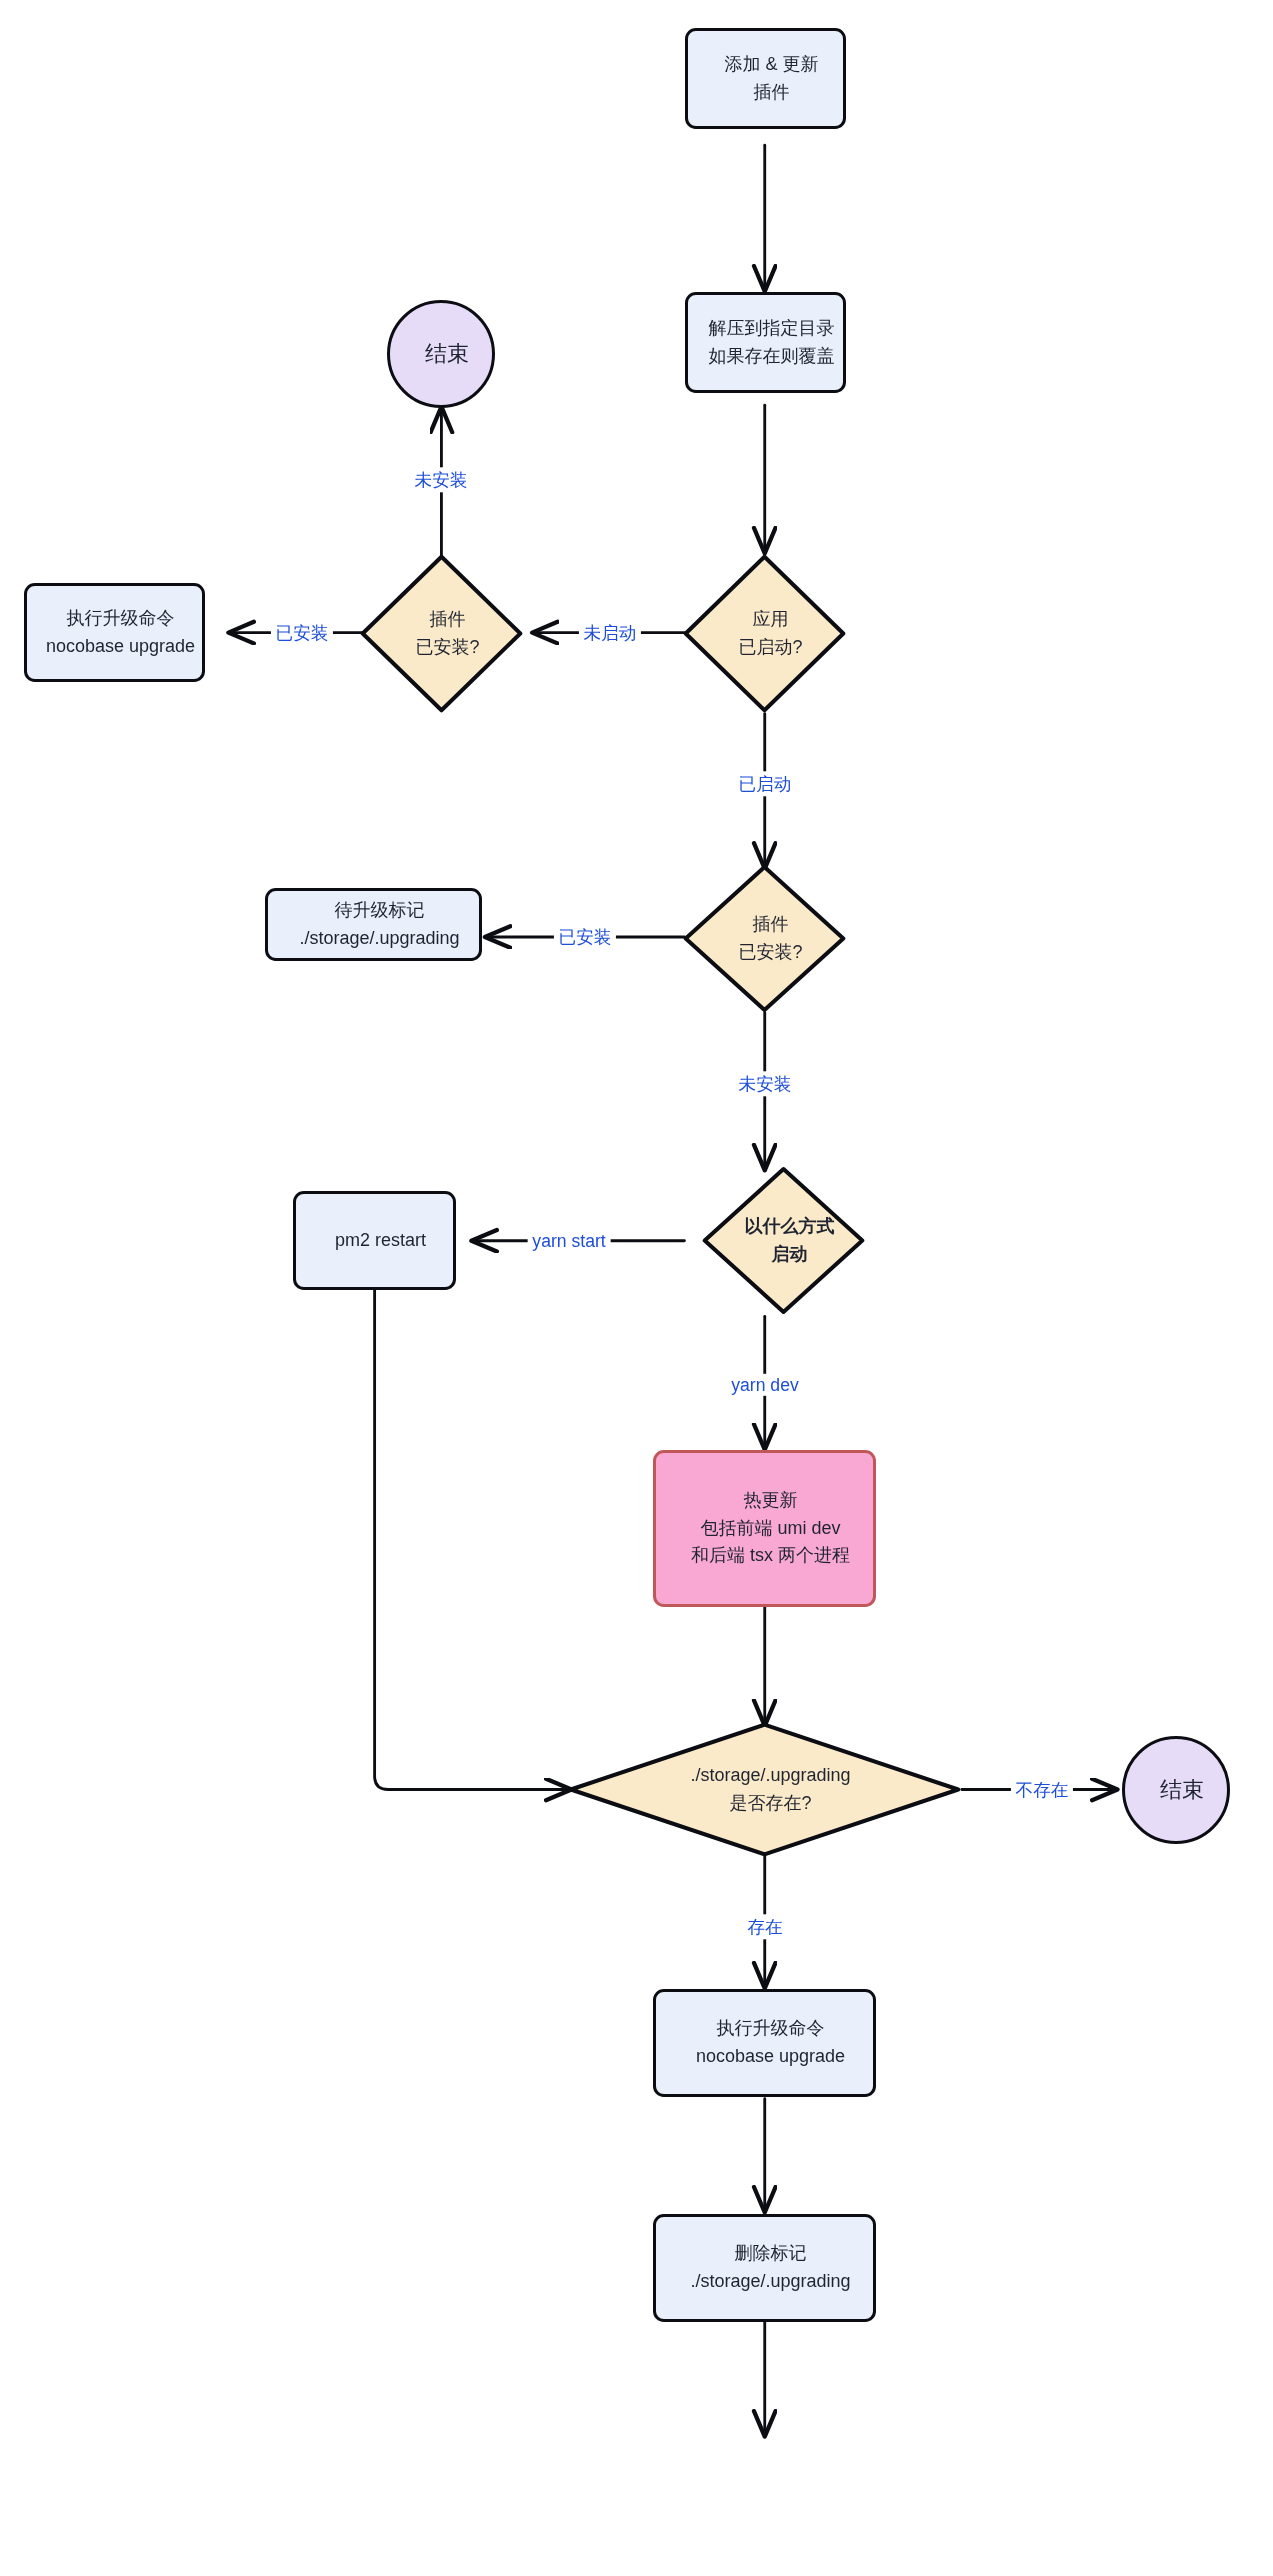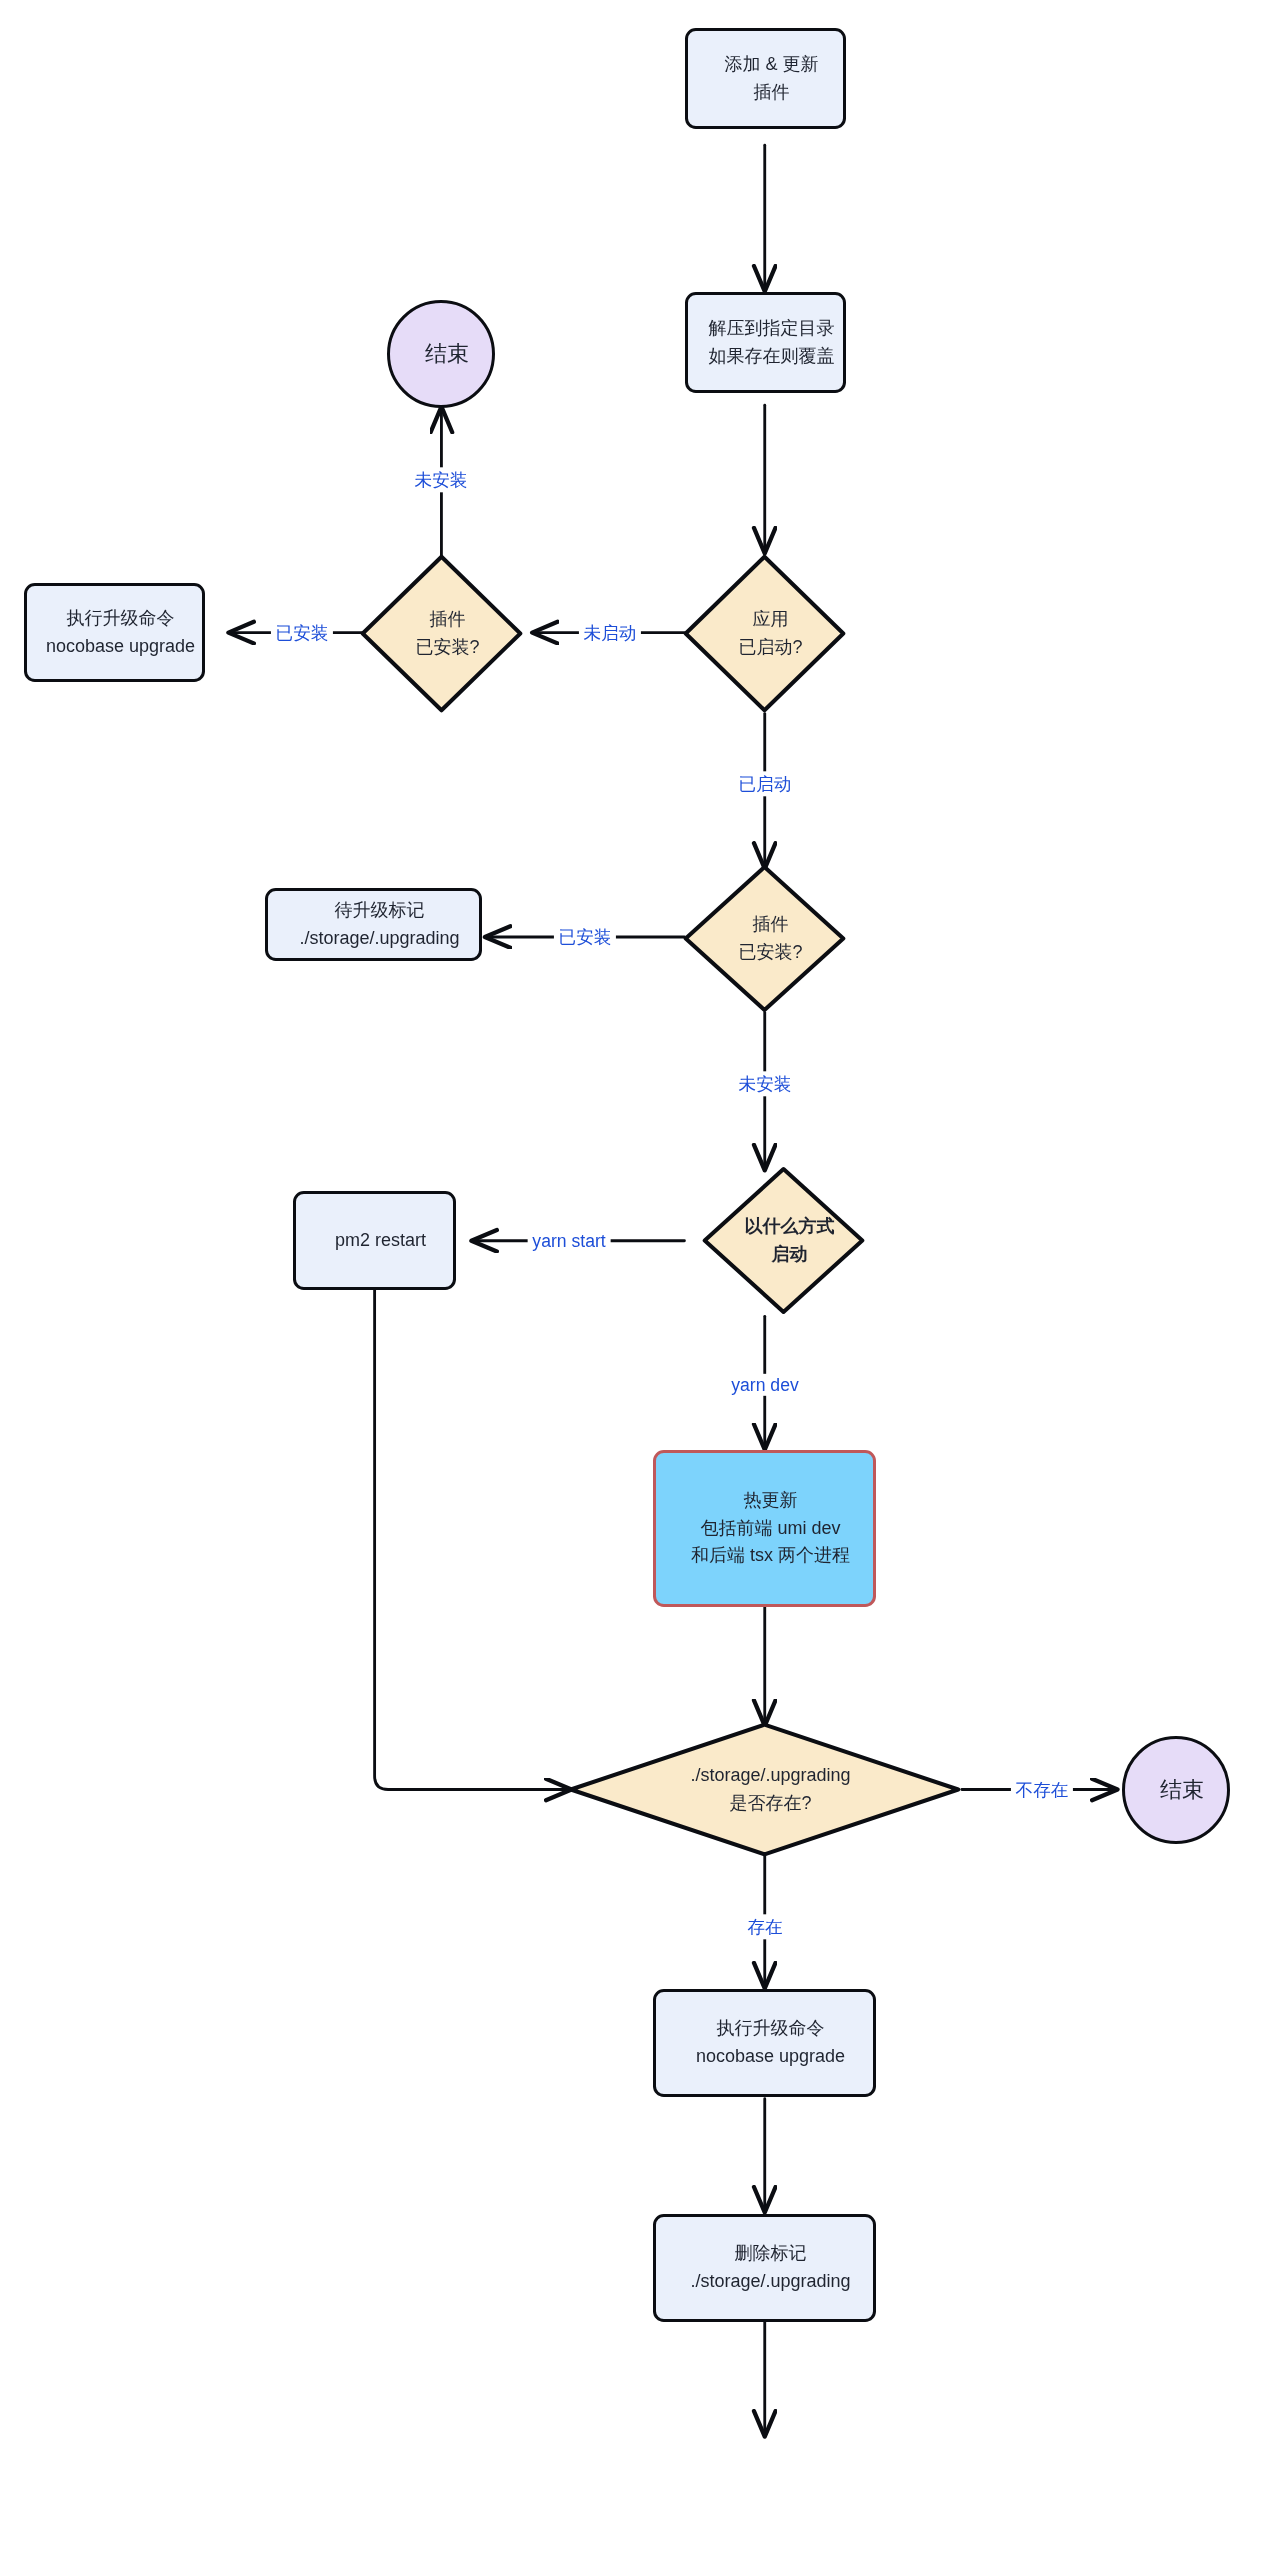--- a/index.html
+++ b/index.html
@@ -39,21 +39,21 @@
   }
   .node-process {
     border: 3.4px solid #0b0d12;
     border-radius: 10.8px;
     background: #eaf0fb;
     font-size: 18px;
   }
   .node-highlight {
     border: 3.4px solid #c0585a;
     border-radius: 10.8px;
-    background: #7dd3fc;
+    background: #f9a8d4;
     font-size: 18px;
   }
   .node-terminal {
     border: 3.4px solid #0b0d12;
     border-radius: 50%;
     background: #e6dcf8;
     font-size: 22px;
   }
   .node-decision {
     font-size: 18px;

